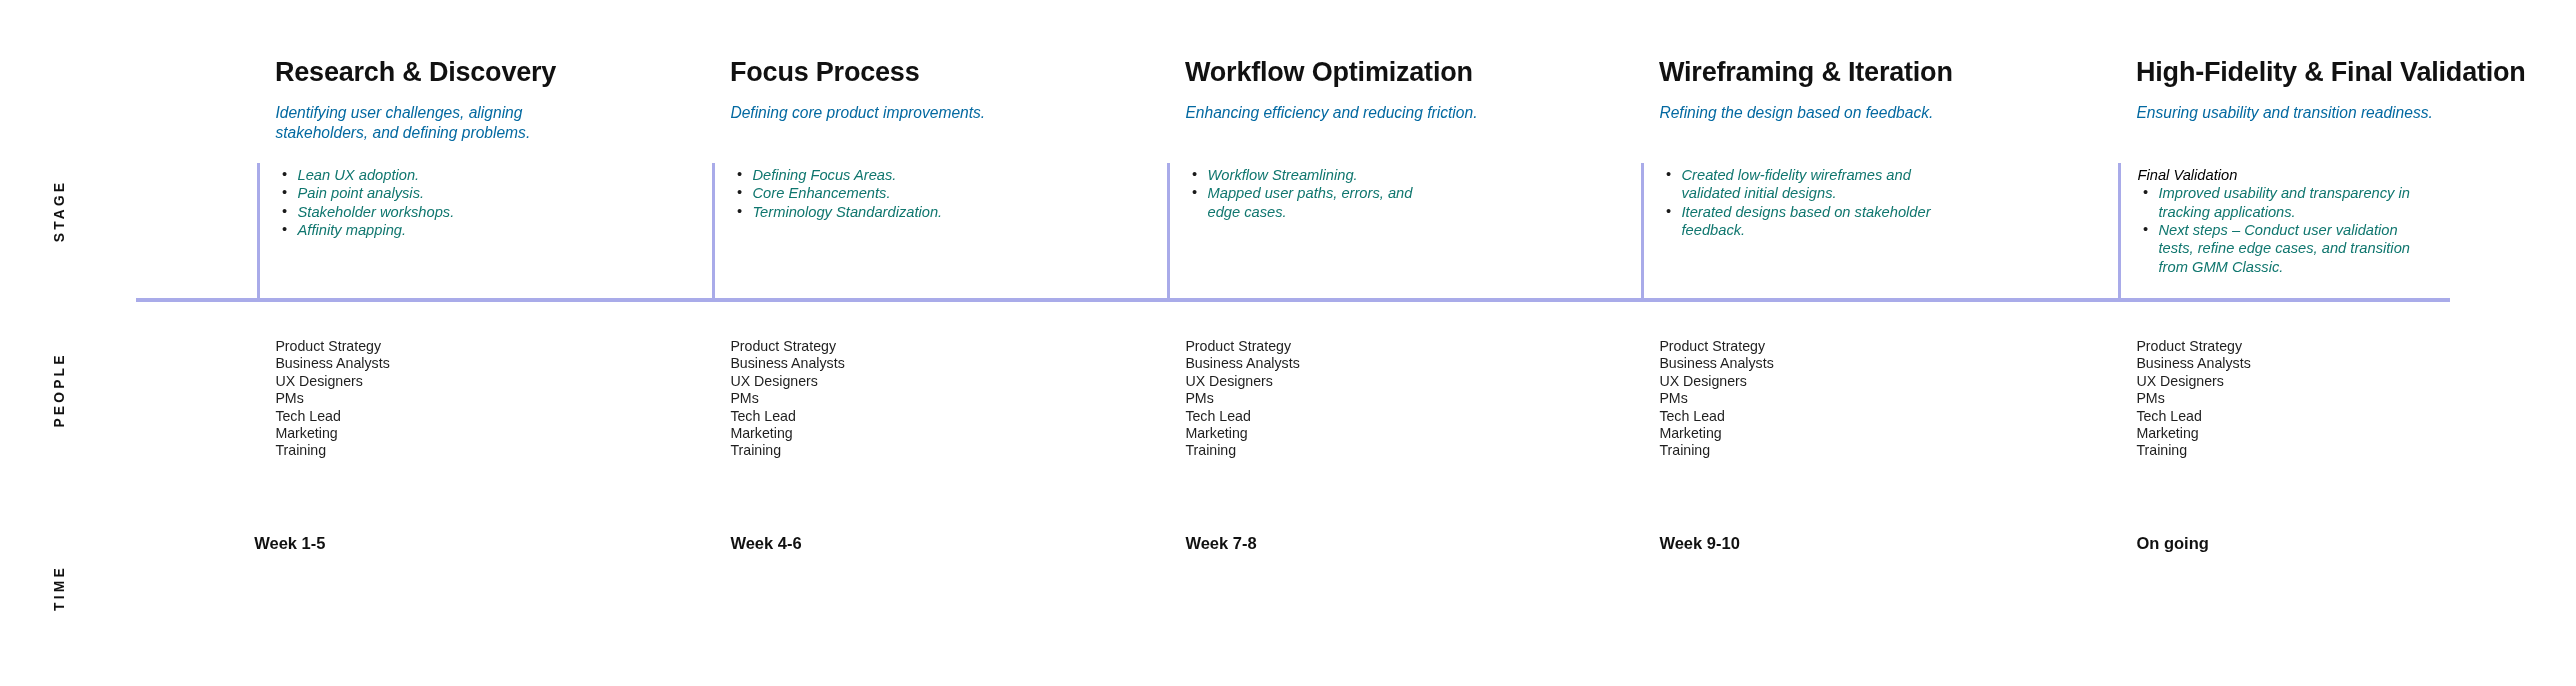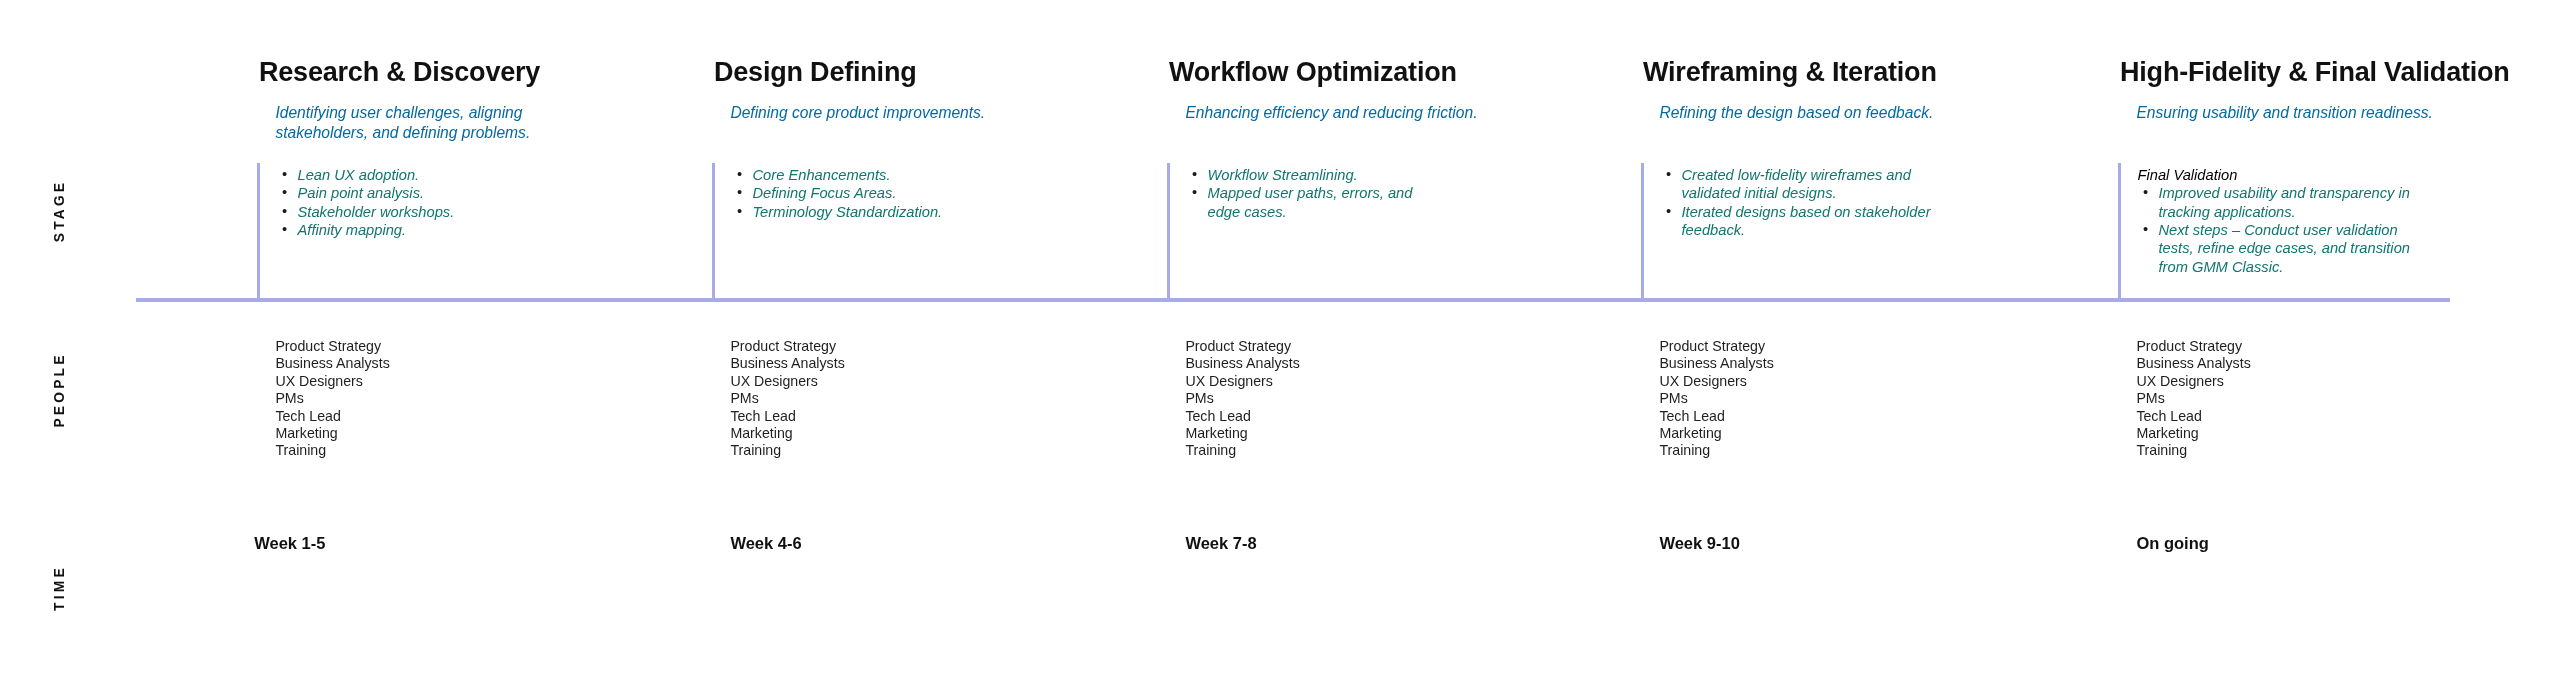--- a/index.html
+++ b/index.html
@@ -18,21 +18,21 @@
 
   
   .h-divider{ position:absolute; left:136px; top:298px; width:2314px; height:3.7px;
     background:var(--line); }
 
   
   .columns{ position:absolute; left:257px; top:0; width:2319px; height:686px;
     display:grid; grid-template-columns:455px 455px 474px 477px 1fr; }
   .col{ position:relative; height:686px; }
 
-  .phase-title{ position:absolute; top:57px; left:2px; right:22px;
+  .phase-title{ position:absolute; top:57px; left:18px; right:22px;
     font-size:27px; line-height:31px; font-weight:700; color:var(--ink);
     letter-spacing:-0.2px; white-space:nowrap; }
   .phase-subtitle{ position:absolute; top:103px; left:18.4px; max-width:395px;
     font-size:15.6px; line-height:20px; font-style:italic; color:#0369a1; }
   .col:nth-child(1) .phase-subtitle{ max-width:303px; }
 
   .stage-box{ position:absolute; top:163px; left:0; right:13px; height:137px;
     border-left:3.7px solid var(--line); padding:2.8px 0 0 16.5px; }
   .stage-intro{ font-size:14.7px; line-height:18.4px; font-style:italic; color:#000000; }
   .stage-items{ list-style:none; }
@@ -81,26 +81,26 @@
         <li>UX Designers</li>
         <li>PMs</li>
         <li>Tech Lead</li>
         <li>Marketing</li>
         <li>Training</li>
       </ul>
       <div class="time-value">Week 1-5</div>
     </div>
 
     <div class="col">
-      <h2 class="phase-title">Design Defining</h2>
+      <h2 class="phase-title">Focus Process</h2>
       <p class="phase-subtitle">Defining core product improvements.</p>
       <div class="stage-box">
         <ul class="stage-items">
+          <li>Defining Focus Areas.</li>
           <li>Core Enhancements.</li>
-          <li>Defining Focus Areas.</li>
           <li>Terminology Standardization.</li>
         </ul>
       </div>
       <ul class="people-list">
         <li>Product Strategy</li>
         <li>Business Analysts</li>
         <li>UX Designers</li>
         <li>PMs</li>
         <li>Tech Lead</li>
         <li>Marketing</li>

